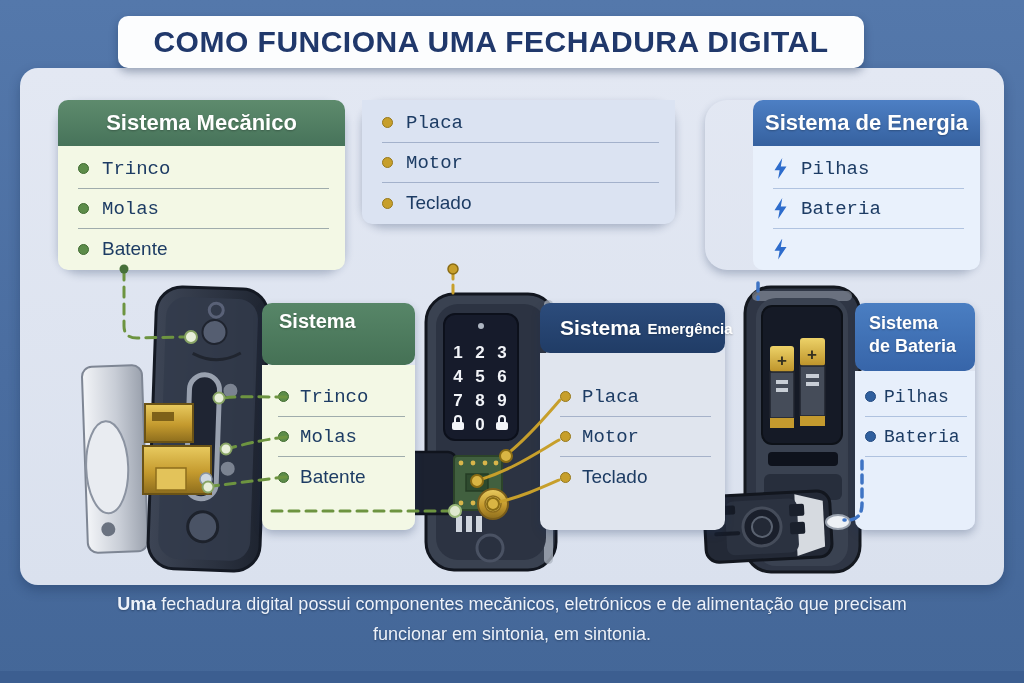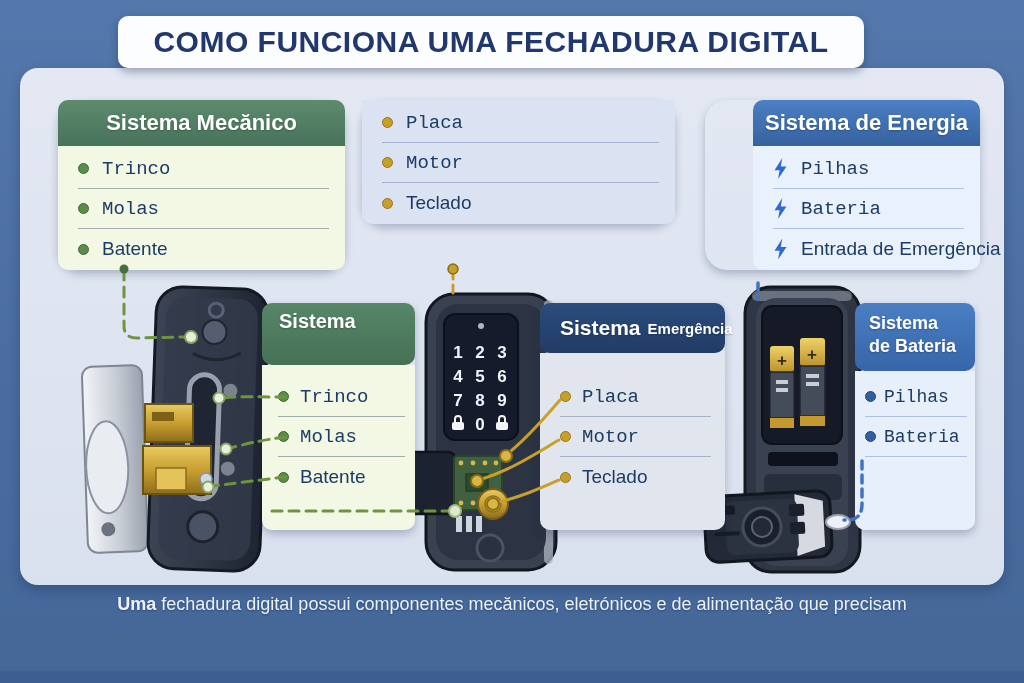--- a/index.html
+++ b/index.html
@@ -154,21 +154,20 @@
       <div class="row sep">
         <span class="bolt"></span>
         <span class="item-label">Pilhas</span>
       </div>
       <div class="row sep">
         <span class="bolt"></span>
         <span class="item-label">Bateria</span>
       </div>
       <div class="row">
         <span class="bolt"></span>
-        <span class="item-label">Entrada de Emergência</span>
       </div>
     </div>
   </div>
 
   <svg class="lock-svg" style="left:40px; top:282px;" width="245" height="295" viewBox="0 0 245 295">
     <defs>
       <linearGradient id="silv" x1="0" y1="0" x2="1" y2="0">
         <stop offset="0" stop-color="#f3f5f8"></stop>
           <stop offset="0.55" stop-color="#c8cdd6"></stop>
           <stop offset="1" stop-color="#9aa1ad"></stop>
@@ -389,13 +388,16 @@
     </g>
     <g stroke="#3f74c4" stroke-width="3.5" fill="none" stroke-linecap="round" stroke-dasharray="8 6">
       <path d="M758,283 L758,299"></path>
       <path d="M862,461 L862,504 Q862,519 849,520 L844,520"></path>
     </g>
   </svg>
 
   <div class="footer-line l1">
     <b>Uma</b><span> fechadura digital possui componentes mecănicos, eletrónicos e de alimentação que precisam</span>
   </div>
+  <div class="footer-line l2">
+    <span>funcionar em sintonia, em sintonia.</span>
+  </div>
 </div>
 
 </body></html>

